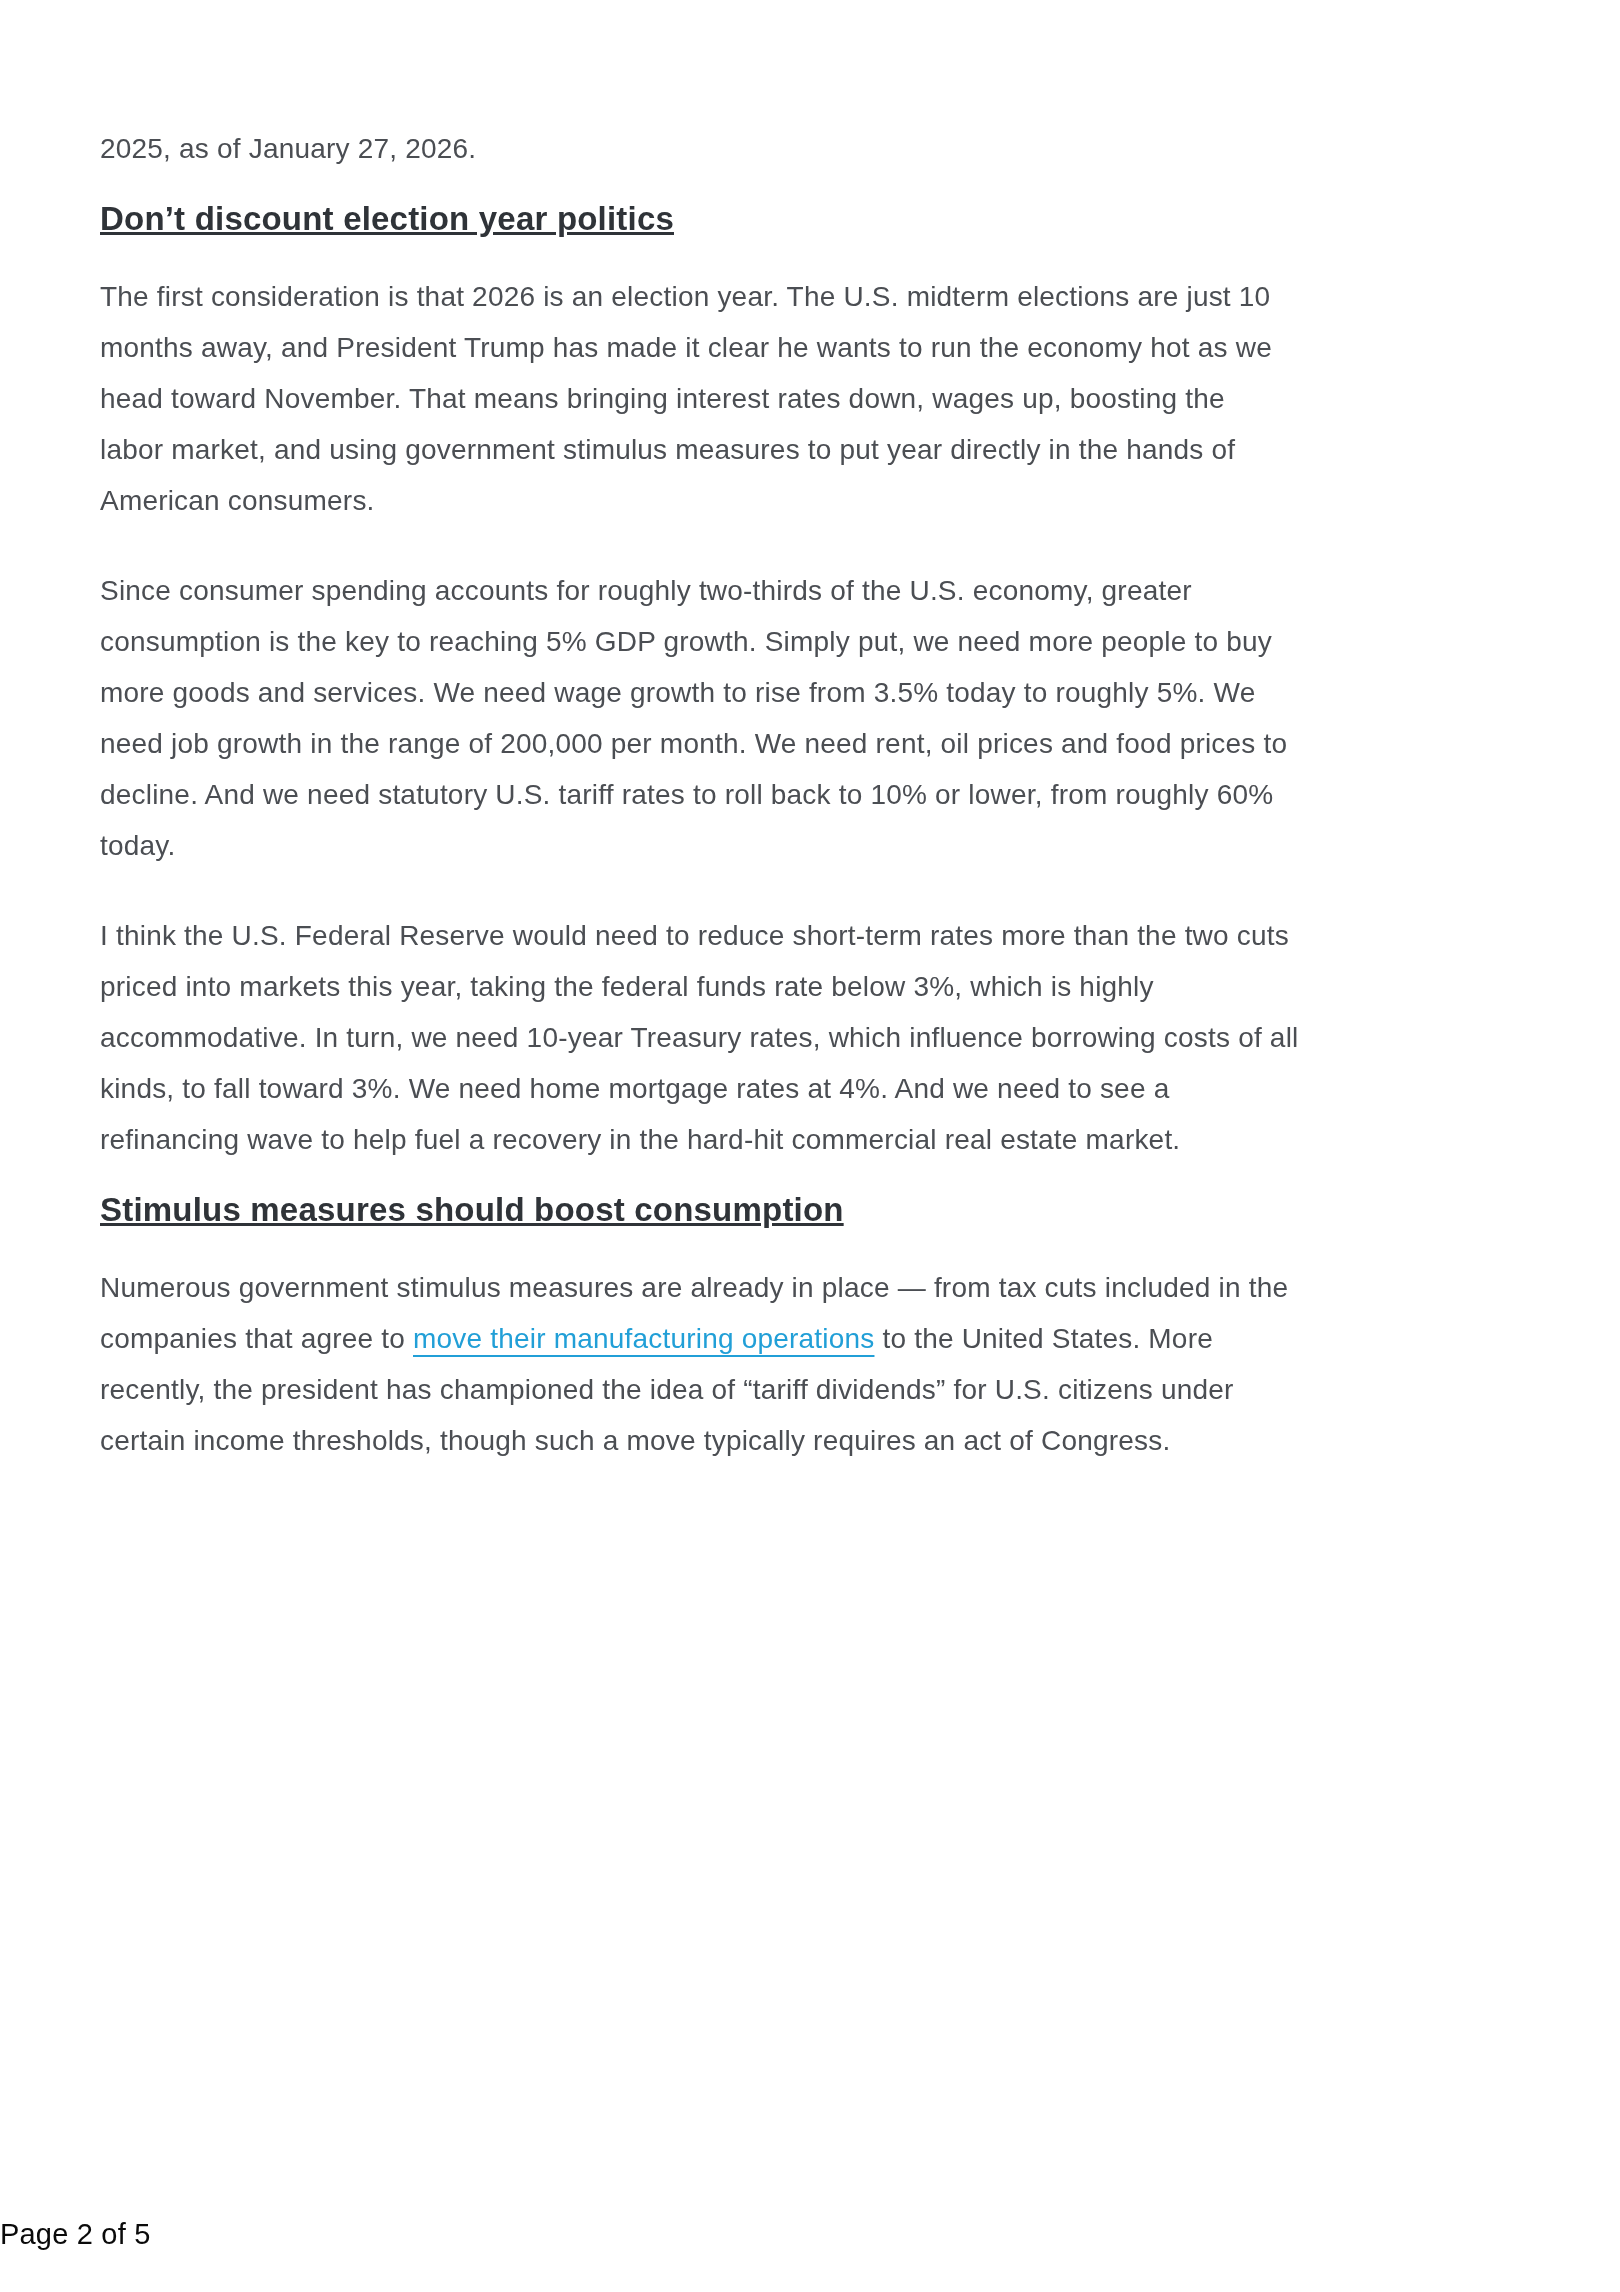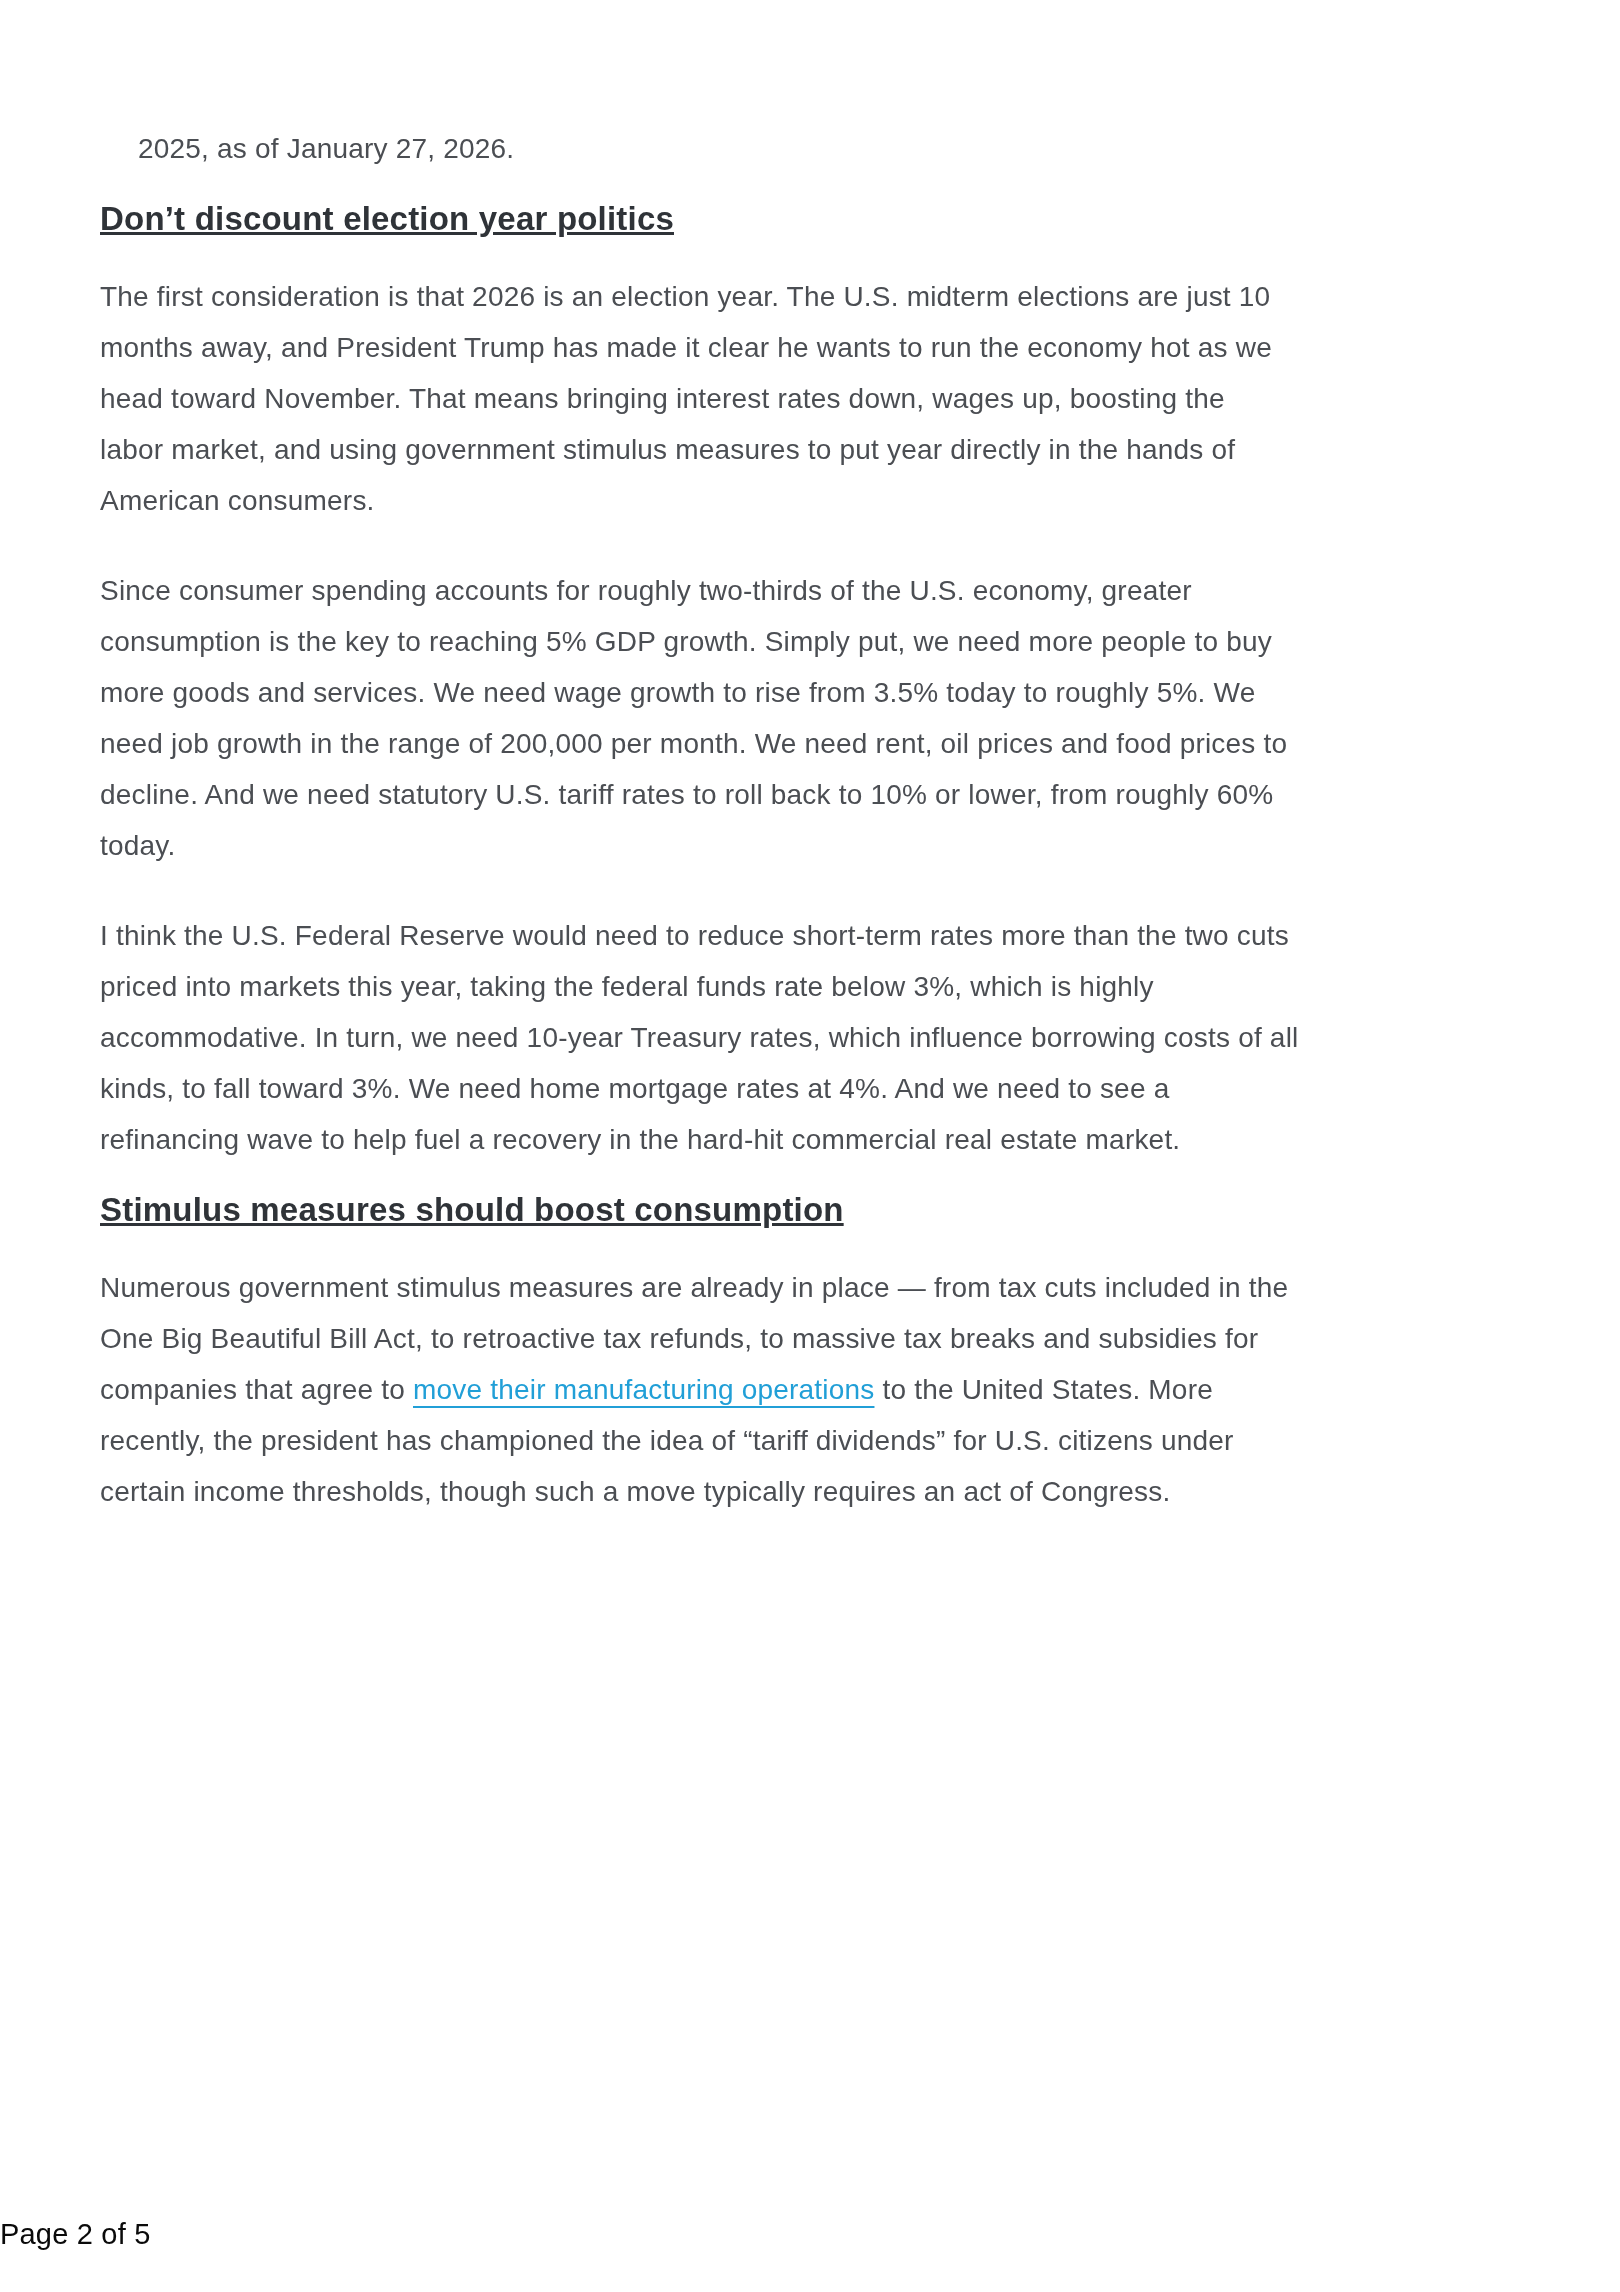--- a/index.html
+++ b/index.html
@@ -19,21 +19,20 @@
     font-family: "Liberation Sans", sans-serif;
     padding: 123px 98px 0 100px;
     overflow: hidden;
   }
   .intro {
     font-size: 28px;
     line-height: 51px;
     letter-spacing: 0.2px;
     color: var(--body-text);
     white-space: nowrap;
-    margin-left: 38px;
   }
   .section-heading {
     font-size: 33px;
     line-height: 39px;
     font-weight: 700;
     letter-spacing: 0.2px;
     color: var(--heading-text);
     margin-top: 25px;
     white-space: nowrap;
     text-decoration: underline;
@@ -98,21 +97,20 @@
       <div class="line">priced into markets this year, taking the federal funds rate below 3%, which is highly</div>
       <div class="line">accommodative. In turn, we need 10-year Treasury rates, which influence borrowing costs of all</div>
       <div class="line">kinds, to fall toward 3%. We need home mortgage rates at 4%. And we need to see a</div>
       <div class="line">refinancing wave to help fuel a recovery in the hard-hit commercial real estate market.</div>
     </div>
 
   <h1 class="section-heading">Stimulus measures should boost consumption</h1>
 
   <div class="para first">
       <div class="line">Numerous government stimulus measures are already in place — from tax cuts included in the</div>
-      <div class="line">One Big Beautiful Bill Act, to retroactive tax refunds, to massive tax breaks and subsidies for</div>
       <div class="line"><span>companies that agree to </span><a class="inline-link" href="#">move their manufacturing operations</a><span> to the United States. More</span></div>
       <div class="line">recently, the president has championed the idea of “tariff dividends” for U.S. citizens under</div>
       <div class="line">certain income thresholds, though such a move typically requires an act of Congress.</div>
     </div>
 
   <div class="footer">Page 2 of 5</div>
 
 </div>
 
 

